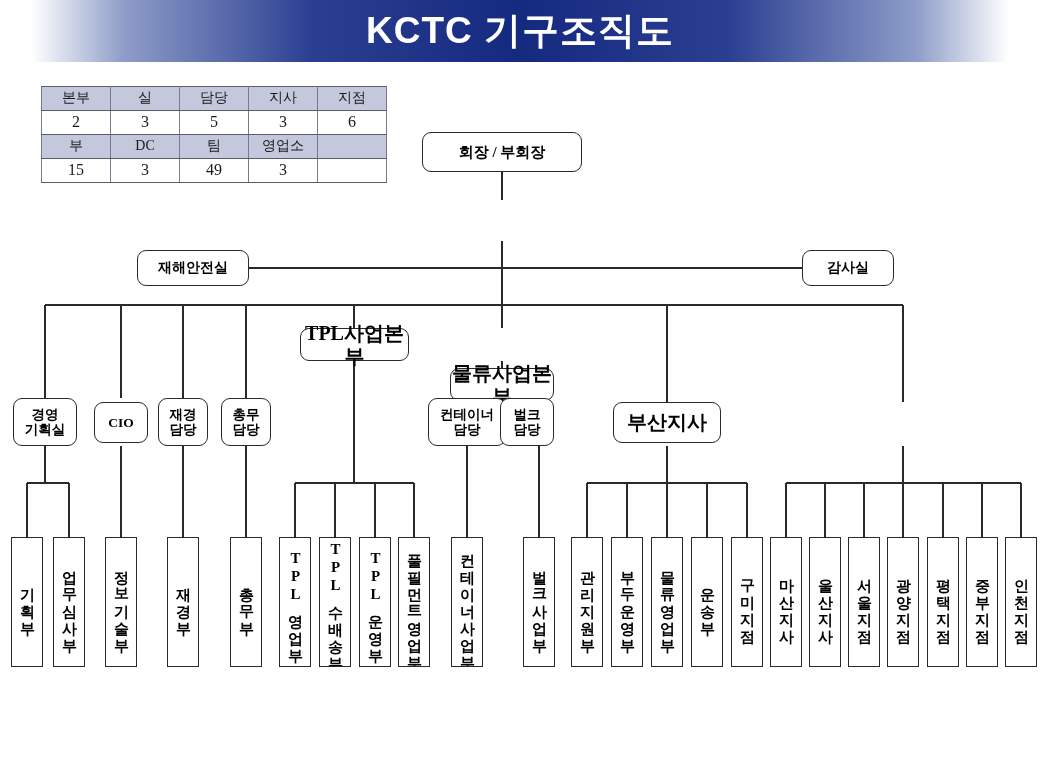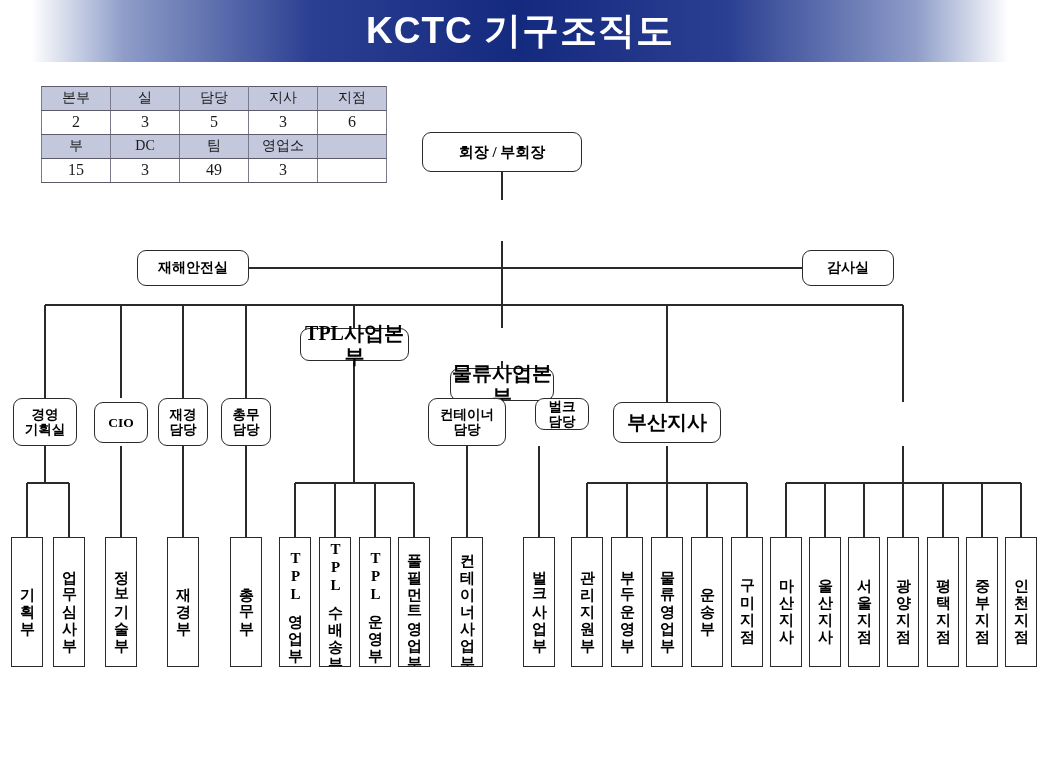--- a/index.html
+++ b/index.html
@@ -228,21 +228,21 @@
 
   <div class="node rnd lvl-dept" style="left:158px;top:398px;width:50px;height:48px;">재경
 담당</div>
 
   <div class="node rnd lvl-dept" style="left:221px;top:398px;width:50px;height:48px;">총무
 담당</div>
 
   <div class="node rnd lvl-dept" style="left:428px;top:398px;width:78px;height:48px;">컨테이너
 담당</div>
 
-  <div class="node rnd lvl-dept" style="left:535px;top:398px;width:54px;height:32px;">벌크
+  <div class="node rnd lvl-dept" style="left:500px;top:398px;width:54px;height:48px;">벌크
 담당</div>
 
   <div class="node rnd lvl-div" style="left:613px;top:402px;width:108px;height:41px;">부산지사</div>
 
 
   <div class="leaf" style="left:11px;top:537px;width:32px;height:130px;">
       <span>기획부</span>
     </div>
   <div class="leaf" style="left:53px;top:537px;width:32px;height:130px;">
       <span>업무심사부</span>

